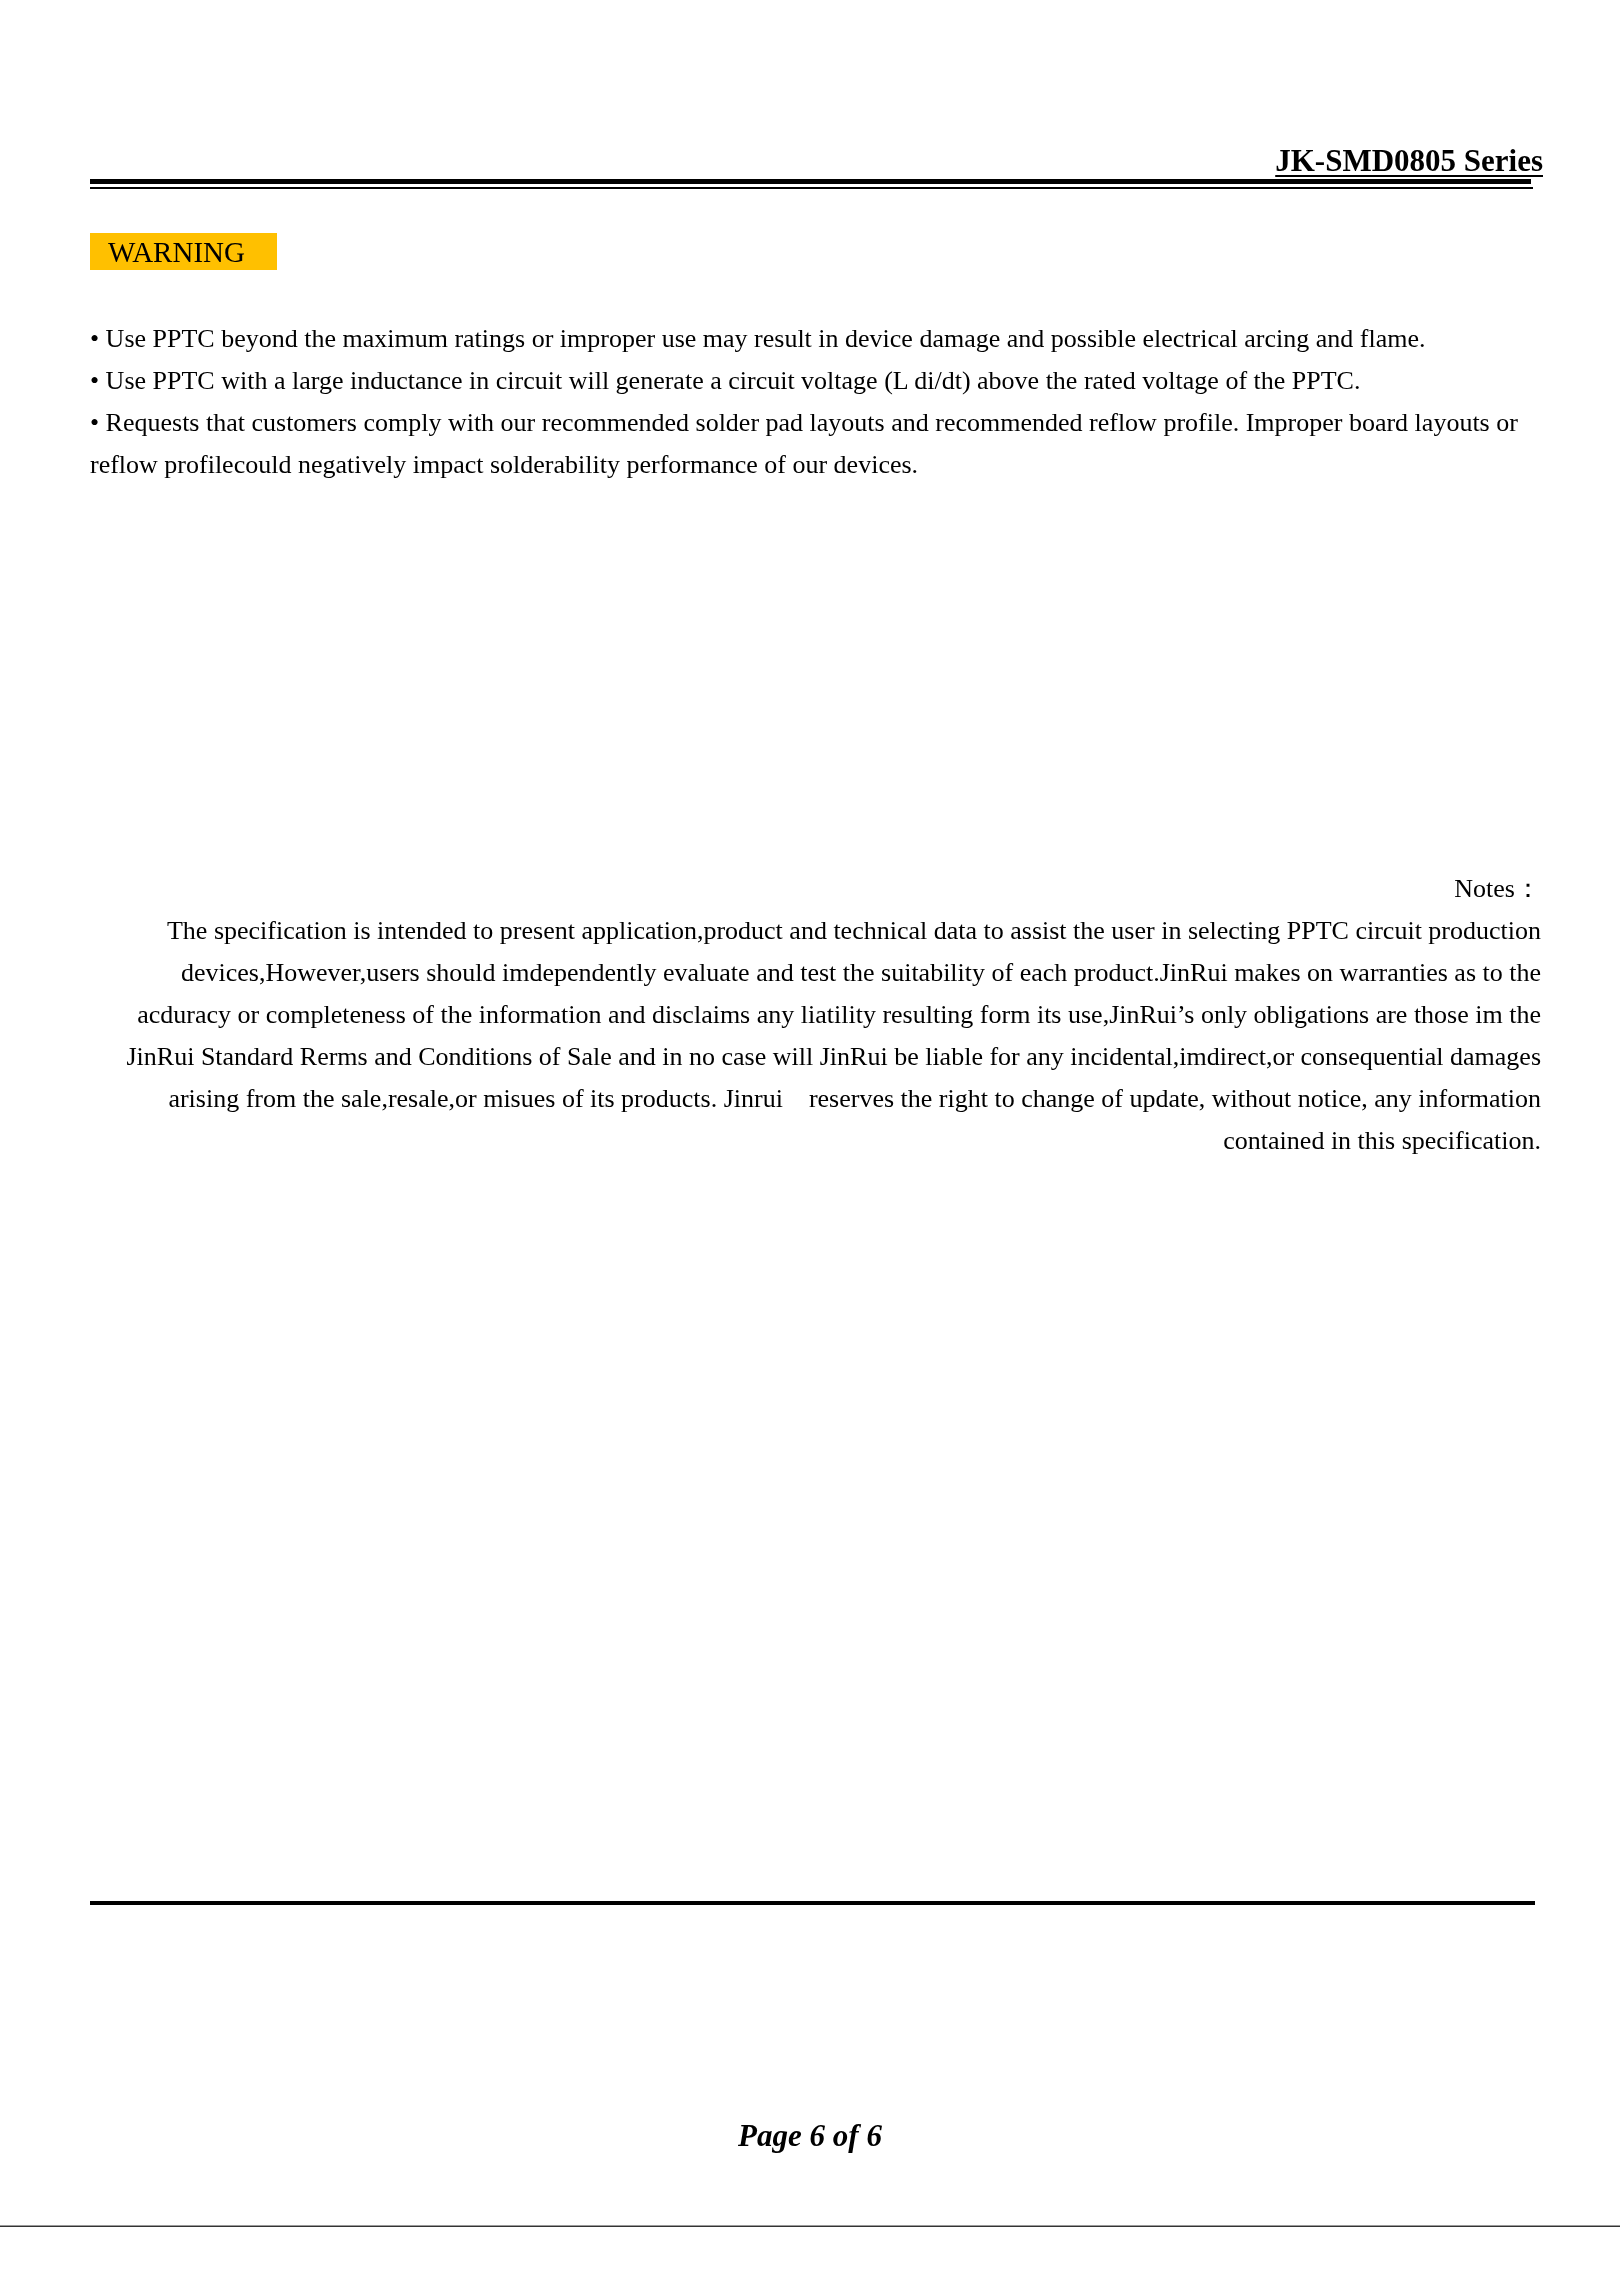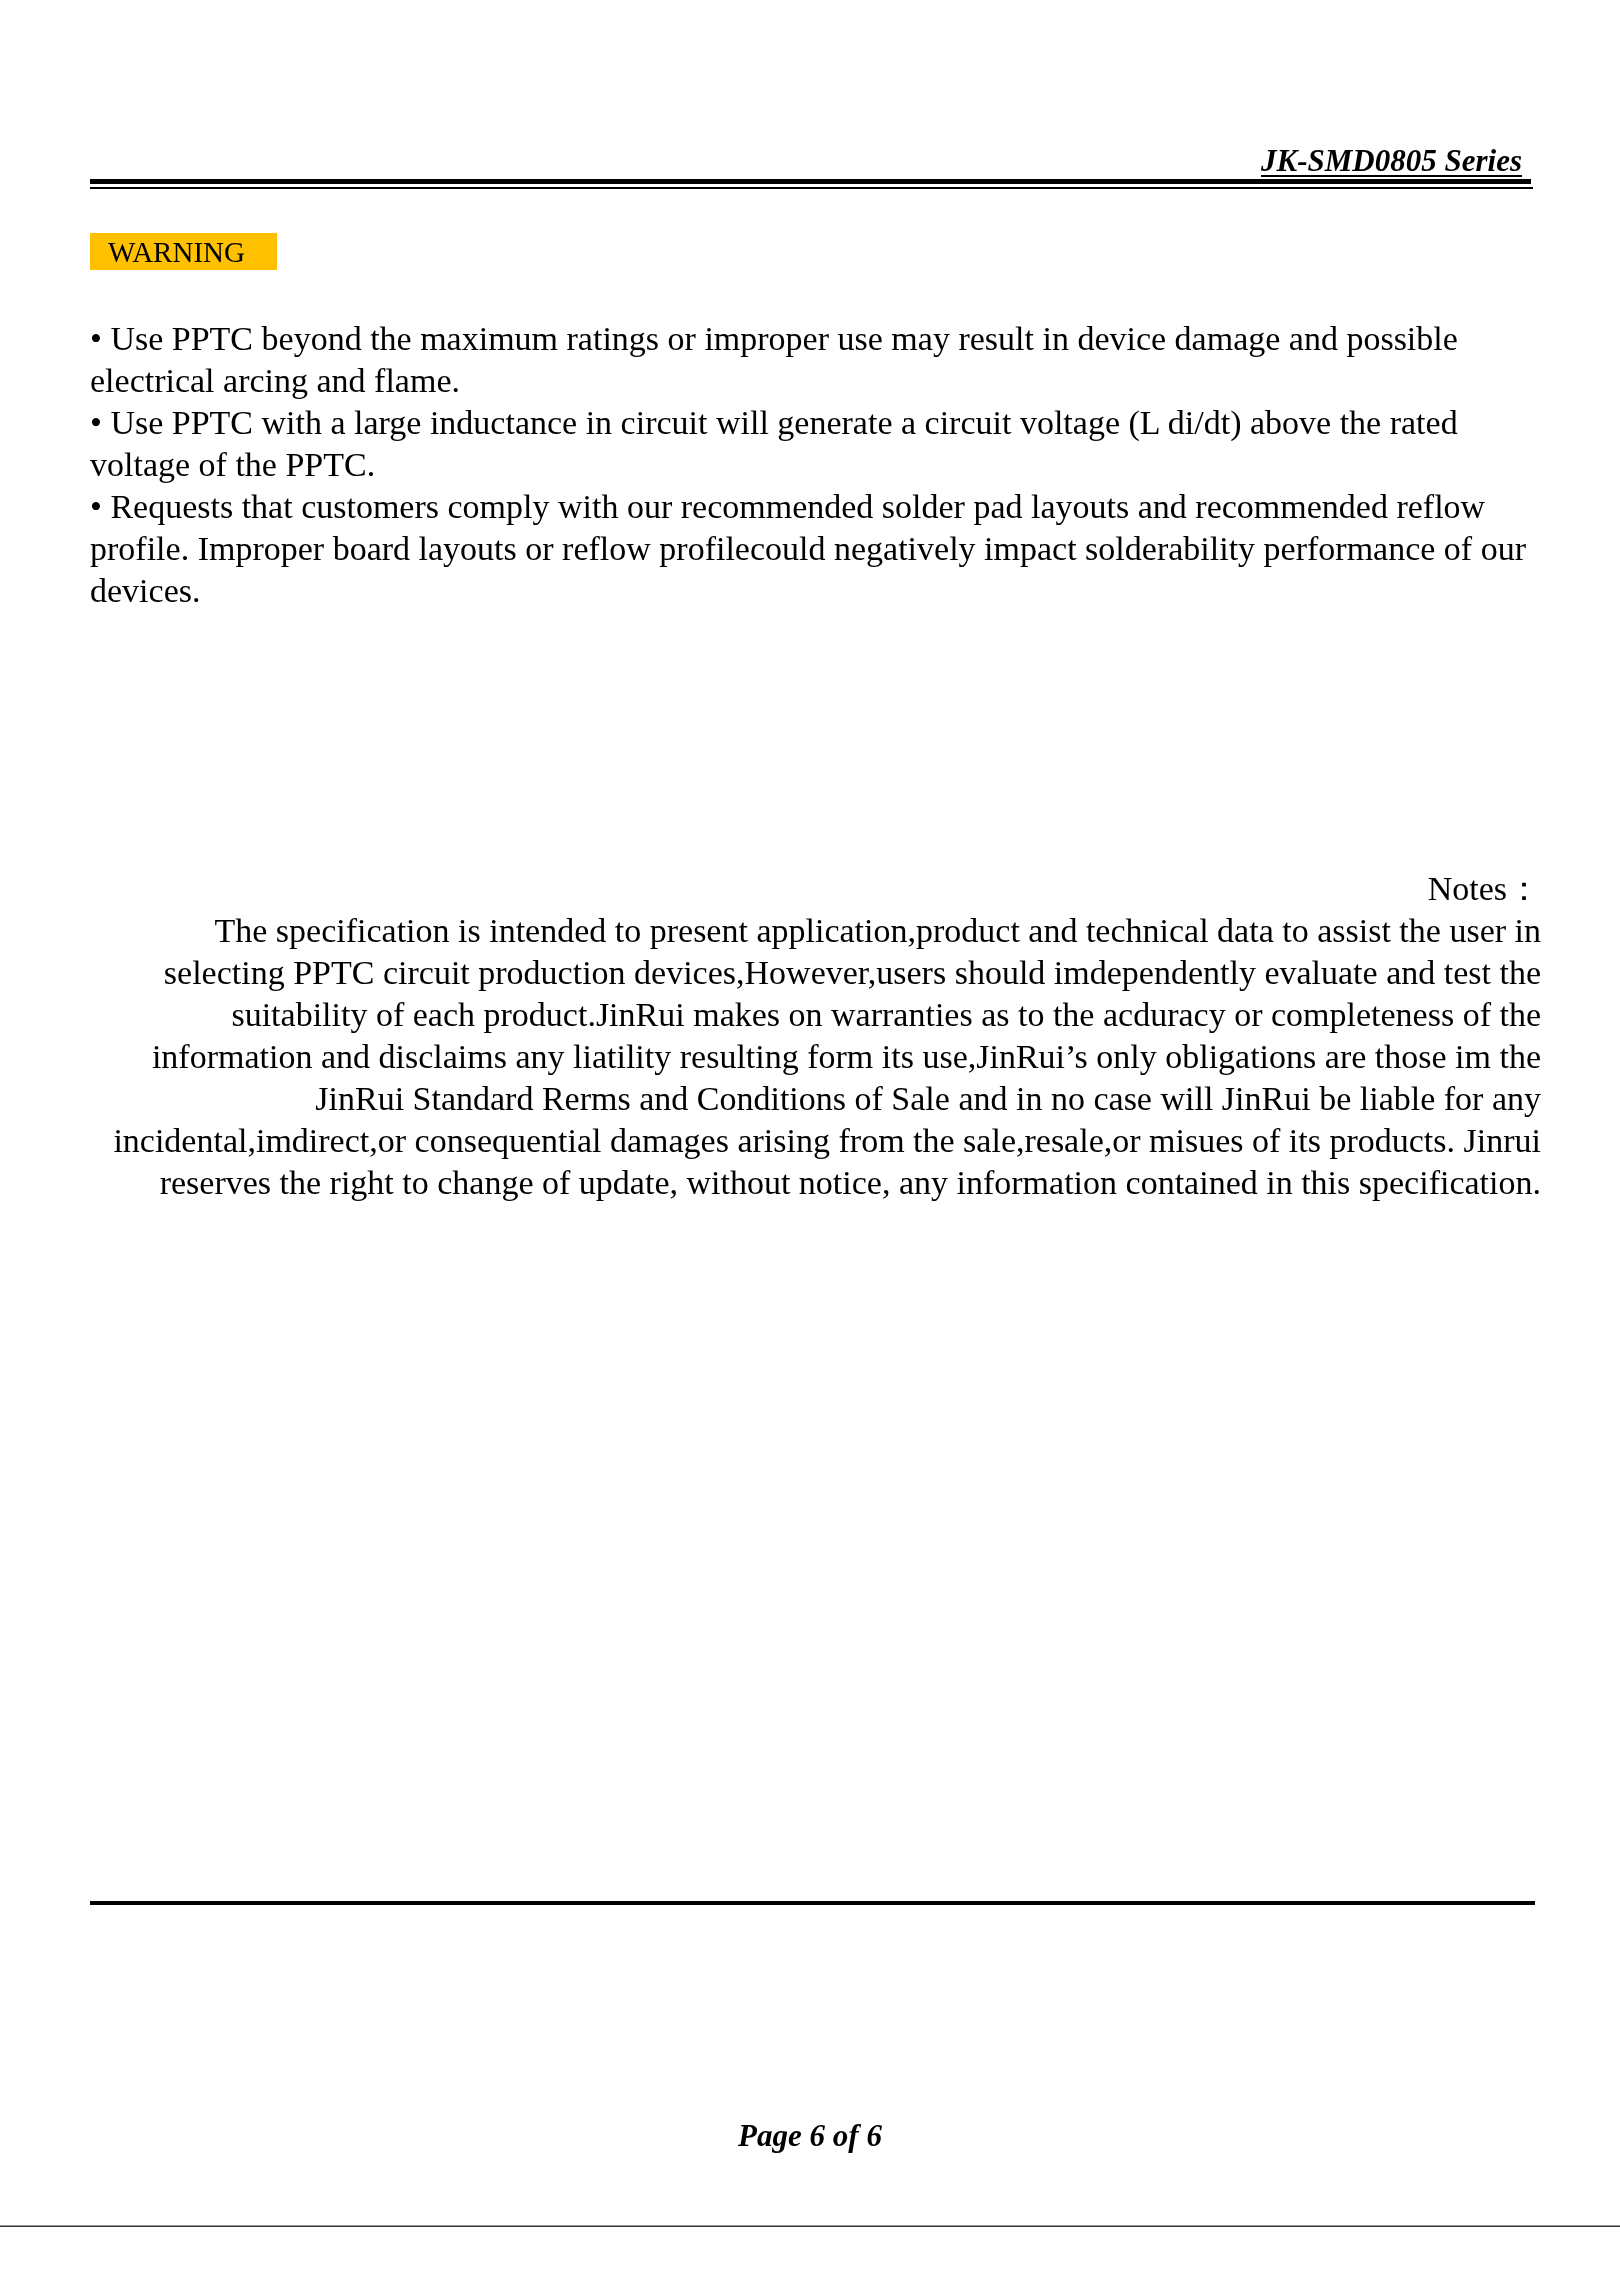--- a/index.html
+++ b/index.html
@@ -1,37 +1,37 @@
 <!DOCTYPE html>
 <html><head>
 <meta charset="utf-8">
 <style>
   html, body { margin: 0; padding: 0; background: #ffffff; }
   body {
     width: 1620px; height: 2292px; position: relative; overflow: hidden;
     font-family: "Liberation Serif", "DejaVu Serif", serif; color: #000;
   }
   .header-title {
-    position: absolute; right: 98px; top: 145px;
-    font-size: 31px; font-weight: bold; font-style: italic;
+    position: absolute; right: 77px; top: 145px;
+    font-size: 31px; font-weight: bold; 
     text-decoration: underline; text-decoration-thickness: 2px;
     text-underline-offset: 3.9px; line-height: 1; text-align: center;
   }
   .header-rule-thick {
     position: absolute; left: 90px; width: 1441px; top: 179px; height: 4.9px; background: #000;
   }
   .header-rule-thin {
     position: absolute; left: 90px; width: 1443px; top: 187px; height: 2px; background: #000;
   }
   .warning-label {
     position: absolute; left: 90px; top: 233px; width: 187px; height: 37px;
     background: #ffc000; font-size: 29px; line-height: 39px; padding-left: 18px; box-sizing: border-box;
   }
   .body-text {
-    position: absolute; left: 90px; width: 1451px; font-size: 34px; line-height: 42px;
+    position: absolute; left: 90px; width: 1451px; font-size: 26px; line-height: 42px;
   }
   .warnings { top: 318px; }
   .notes { top: 868px; text-align: right; }
   .para { margin: 0; }
   .footer-rule {
     position: absolute; left: 90px; width: 1445px; top: 1901px; height: 3.9px; background: #000;
   }
   .page-number {
     position: absolute; left: 0; width: 1620px; top: 2120px; text-align: center;
     font-size: 31px; font-weight: bold; font-style: italic; line-height: 1;

